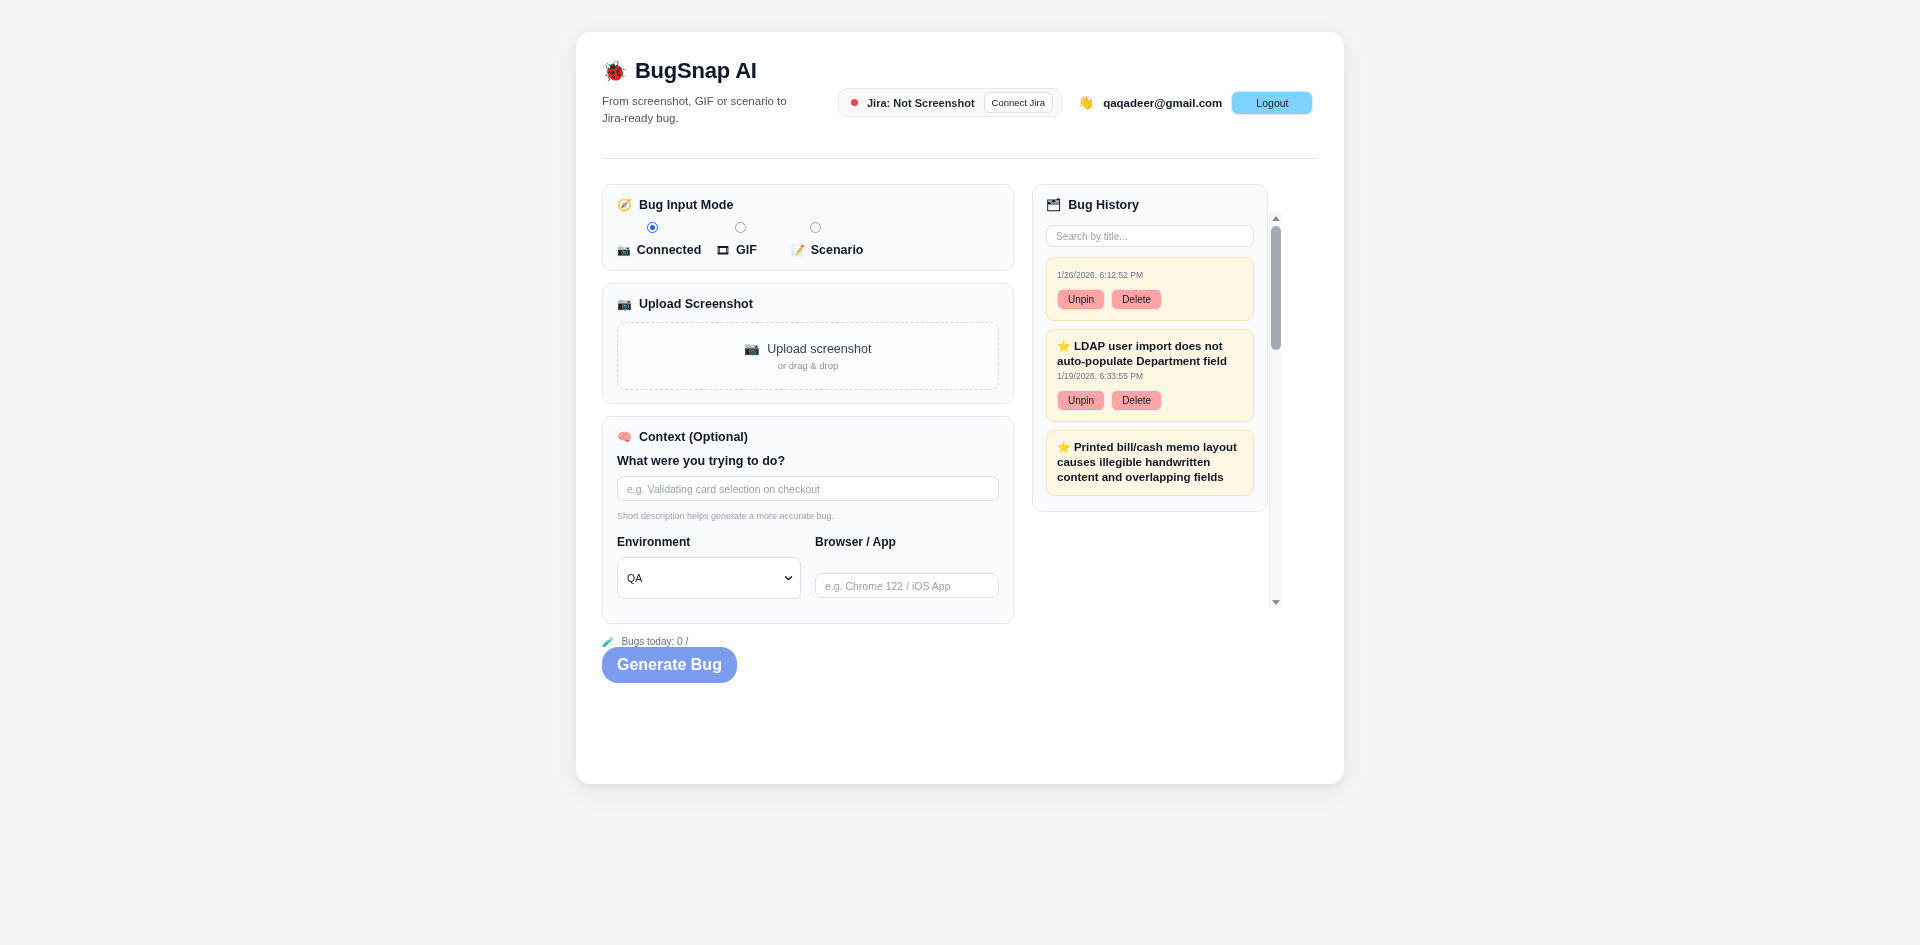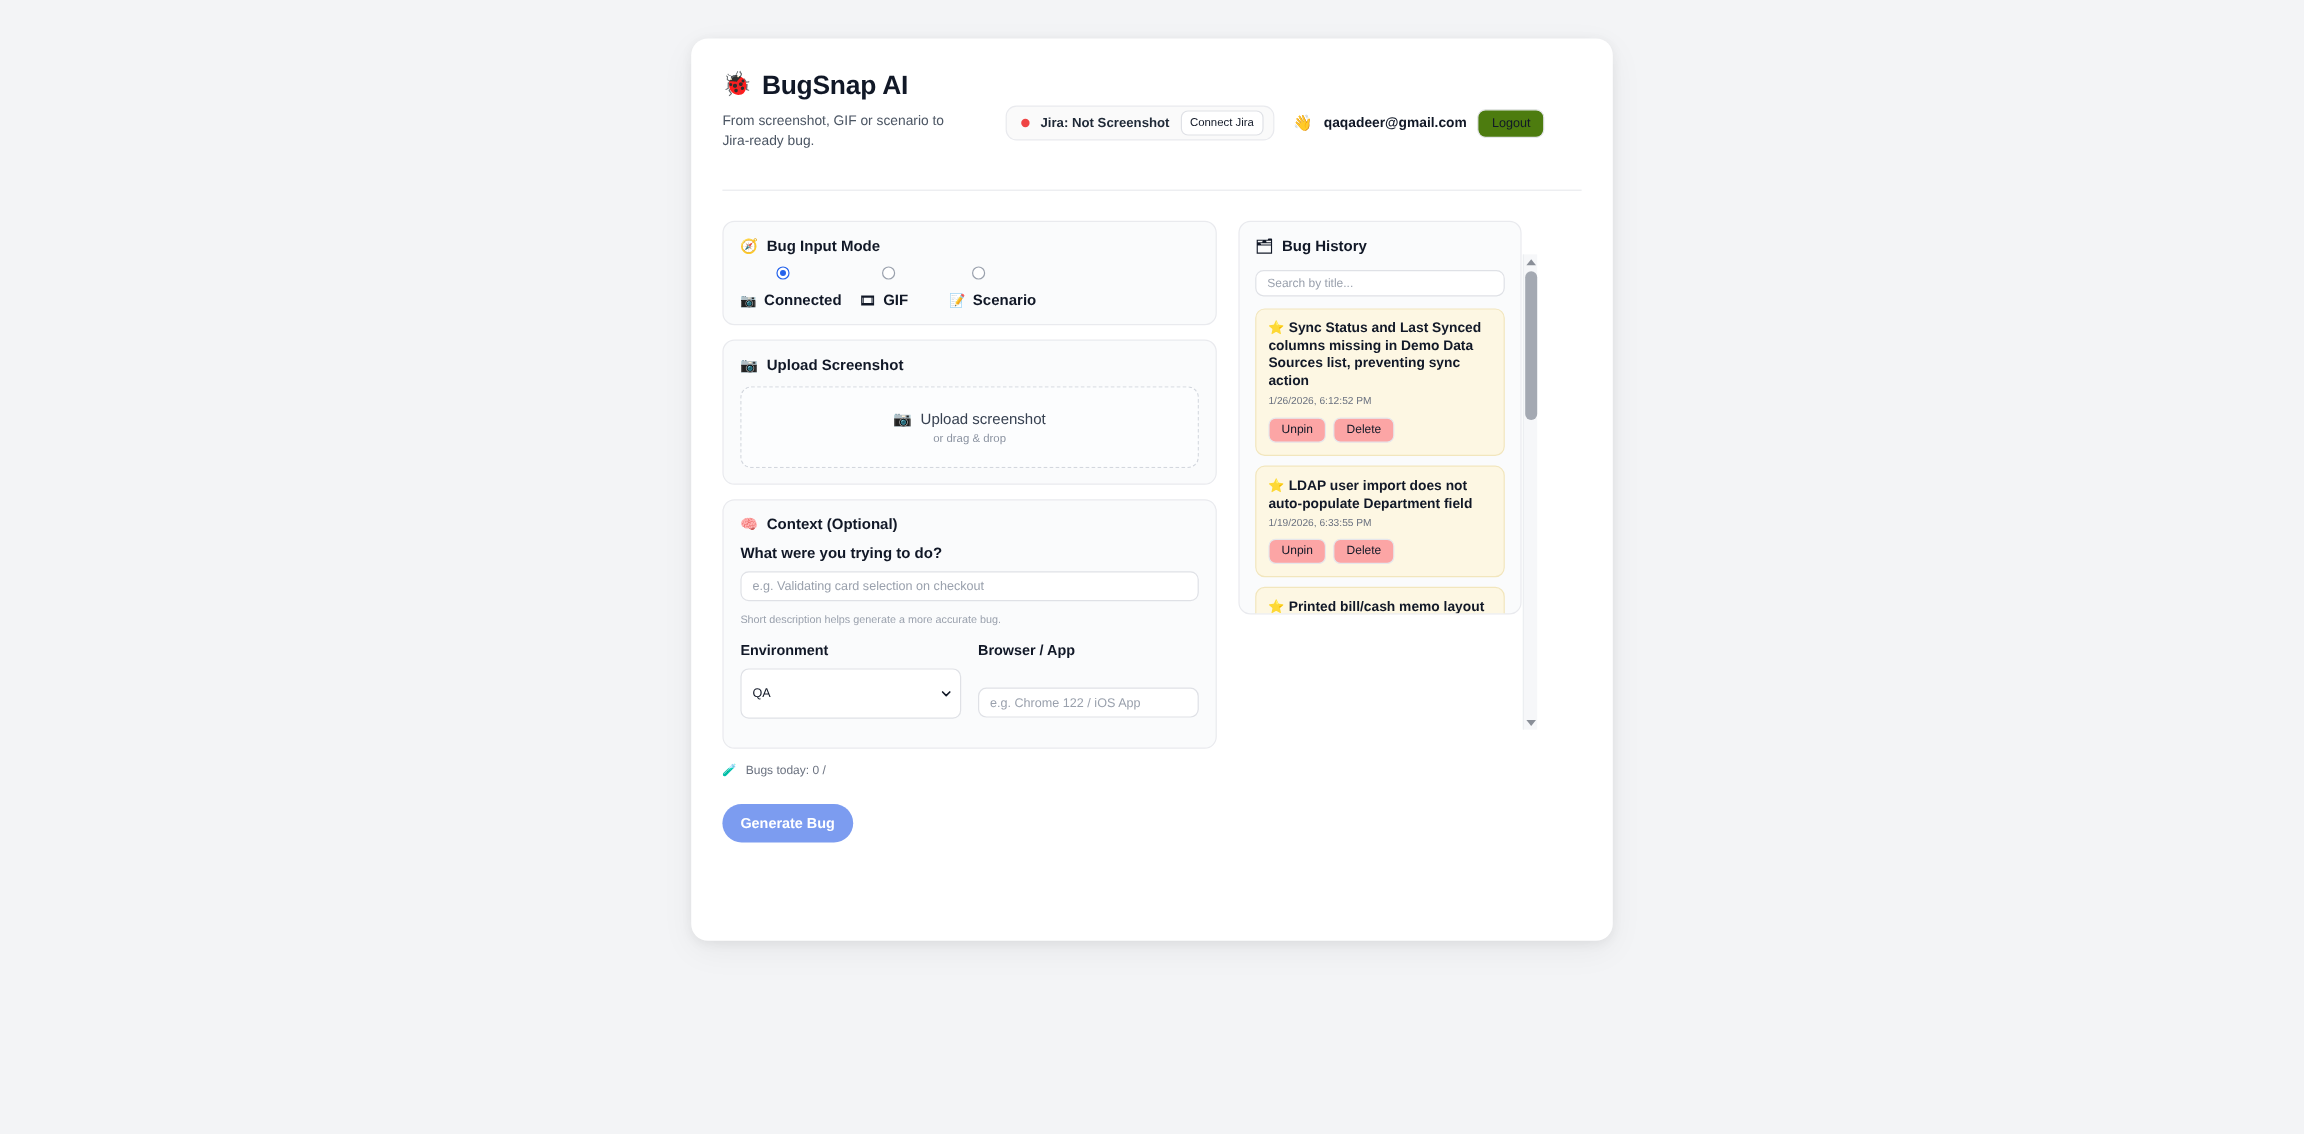--- a/index.html
+++ b/index.html
@@ -59,24 +59,24 @@
     border-radius: 6px;
     padding: 4px 7px;
     white-space: nowrap;
     cursor: pointer;
   }
   .user-area { display: flex; align-items: center; gap: 9px; }
   .wave-icon { font-size: 13px; }
   .user-email { font-size: 11.5px; color: #111827; white-space: nowrap; font-weight: bold; }
   .logout-btn {
     font-size: 10.5px; color: #111827;
-    background: #4d7c0f;
+    background: #7dd3fc;
     border: 1px solid #e6e7eb;
     border-radius: 7px;
-    padding: 5px 11px;
+    padding: 5px 24px;
     cursor: pointer;
   }
   .hdr-divider {
     position: absolute; left: 26px; right: 26px; top: 126px;
     height: 1px; background: #e9eaee;
   }
 
   
   .body-cols {
     position: absolute; left: 0; top: 152px;
@@ -178,24 +178,24 @@
   }
   .panel-ctx { padding-bottom: 24px; }
 
   
   .quota {
     display: flex; align-items: center; gap: 7px;
     font-size: 10px; color: #6b7280;
     margin-top: 4px;
   }
   .gen-btn {
-    margin-top: 22px;
+    margin-top: 0;
     background: #7c9cf0;
     color: #ffffff;
-    font-size: 12px; font-weight: bold;
+    font-size: 16px; font-weight: bold;
     border: none; border-radius: 16px;
     padding: 9px 15px;
     cursor: pointer;
     font-family: "Liberation Sans", sans-serif;
   }
 
   
   .history-panel {
     background: #fafbfc;
     border: 1px solid #e9eaee;
@@ -393,21 +393,20 @@
 
       <div class="col-right">
         <div class="history-panel">
           <div class="panel-title">
             <span class="ic">🗂</span>
             <span>Bug History</span>
           </div>
           <input class="search-input" type="text" placeholder="Search by title..." style="">
           <div class="hist-list" id="hist-list">
               <div class="hist-card">
-                <div class="hist-title"><span class="star">⭐</span> <span>Sync Status and Last Synced columns missing in Demo Data Sources list, preventing sync action</span></div>
                 <div class="hist-date">1/26/2026, 6:12:52 PM</div>
                 <div class="hist-btns">
                   <button class="hist-btn">Unpin</button>
                   <button class="hist-btn">Delete</button>
                 </div>
               </div>
               <div class="hist-card">
                 <div class="hist-title"><span class="star">⭐</span> <span>LDAP user import does not auto-populate Department field</span></div>
                 <div class="hist-date">1/19/2026, 6:33:55 PM</div>
                 <div class="hist-btns">

